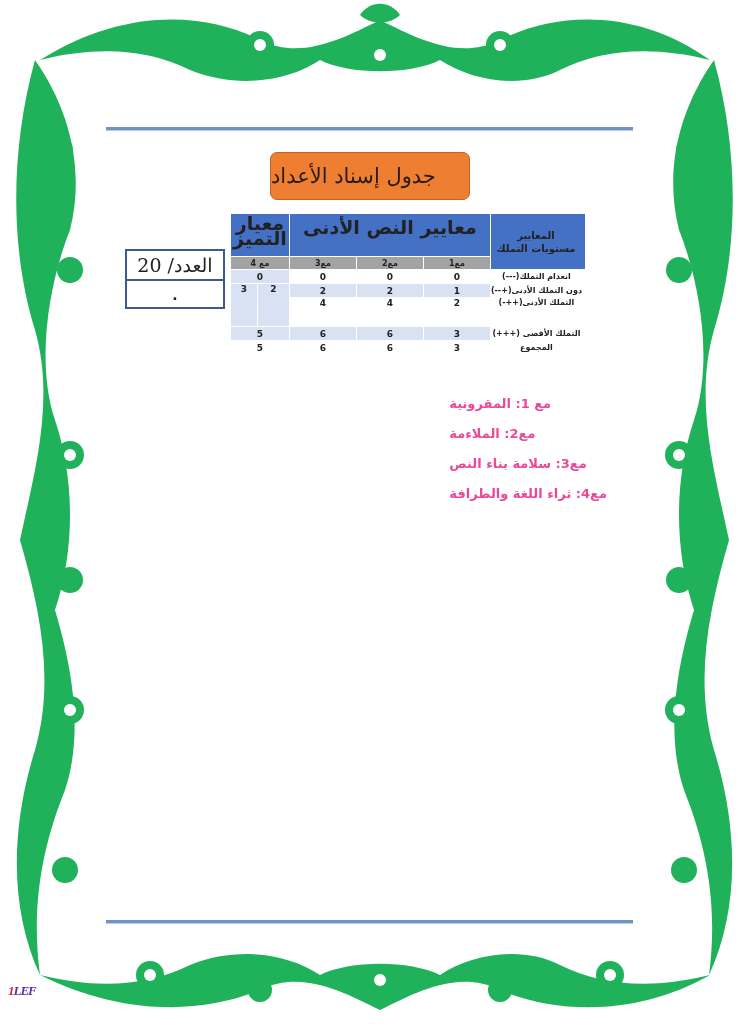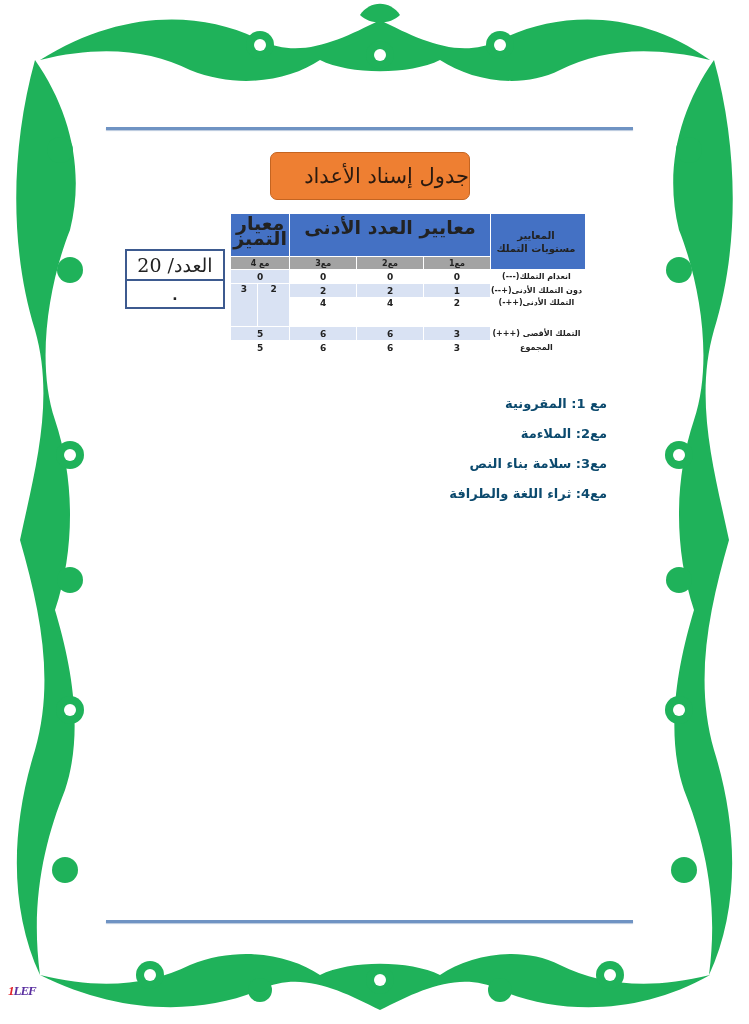--- a/index.html
+++ b/index.html
@@ -9,21 +9,21 @@
     font-family:"DejaVu Sans", sans-serif;
   }
   .frame { position:absolute; inset:0; pointer-events:none; }
   .hline {
     position:absolute; left:106px; width:527px; height:3px;
     background:#6f93c3; box-shadow:0 1px 1px #b8c8dd;
   }
   .title-box {
     position:absolute; left:270px; top:152px; width:200px; height:48px;
     background:#ee7f32; border:1px solid #c46421; border-radius:7px;
-    box-sizing:border-box; display:flex; align-items:center; justify-content:flex-start;
+    box-sizing:border-box; display:flex; align-items:center; justify-content:flex-end;
     font-family:"DejaVu Serif", serif; font-size:21px; color:#2a1a10; direction:rtl;
   }
   .grade-box {
     position:absolute; left:117px; top:249px; width:100px; height:60px;
     border:2px solid #3d5a8f; box-sizing:border-box;margin-left:8px;
   }
   .grade-box .row { height:28px; display:flex; align-items:center; justify-content:center; }
   .grade-box .row + .row { border-top:2px solid #3d5a8f; height:28px; }
   .grade-box .lbl { font-family:"DejaVu Serif", serif; font-size:19px; color:#222; direction:rtl; }
   .grade-box .val { font-size:14px; font-weight:bold; color:#222; }
@@ -38,22 +38,22 @@
   .hdr-main { font-size:19px; height:40px; vertical-align:top; padding-top:2px !important; }
   .hdr-side { font-size:10px; text-align:left; padding-right:4px !important; line-height:13px; }
   .sub { background:#a3a3a3; font-size:8px; font-weight:bold; height:12px; }
   .light { background:#d9e2f3; }
   .white { background:#ffffff; }
   .rowlbl { text-align:left; padding-right:3px !important; font-size:8px; font-weight:bold; white-space:nowrap; background:#ffffff; }
   .num { font-weight:bold; font-size:9px; height:13px; }
   .tall { height:28px; vertical-align:top; }
 
   .criteria {
-    position:absolute; right:142px; top:396px; direction:rtl; text-align:right;
-    font-family:"DejaVu Sans", sans-serif; font-weight:bold; font-size:13px; color:#0c4a6e;
+    position:absolute; right:142px; top:396px; direction:rtl; text-align:left;
+    font-family:"DejaVu Sans", sans-serif; font-weight:bold; font-size:13px; color:#ec4899;
   }
   .criteria div { margin-bottom:15px; }
   .logo {
     position:absolute; left:8px; top:983px; font-family:Liberation Serif, serif;
     font-weight:bold; font-style:italic; font-size:13px; letter-spacing:-1px;
   }
   .logo .a { color:#e0232b; } .logo .b { color:#5a2fa0; }
 </style>
 </head>
 <body>
@@ -120,21 +120,21 @@
     </div>
 </div>
 
 <table class="grid">
   <tbody>
       <tr>
     <td class="hdr hdr-side" rowspan="2" style="width:72px;">
       <div>المعايير</div>
       <div>مستويات التملك</div>
     </td>
-    <td class="hdr hdr-main" colspan="3">معايير العدد الأدنى</td>
+    <td class="hdr hdr-main" colspan="3">معايير النص الأدنى</td>
     <td class="hdr hdr-main" colspan="2" style="line-height:15px;">
       <div>معيار</div>
       <div>التميز</div>
     </td>
   </tr>
   <tr>
     <td class="sub">مع1</td>
     <td class="sub">مع2</td>
     <td class="sub">مع3</td>
     <td class="sub" colspan="2">مع 4</td>

